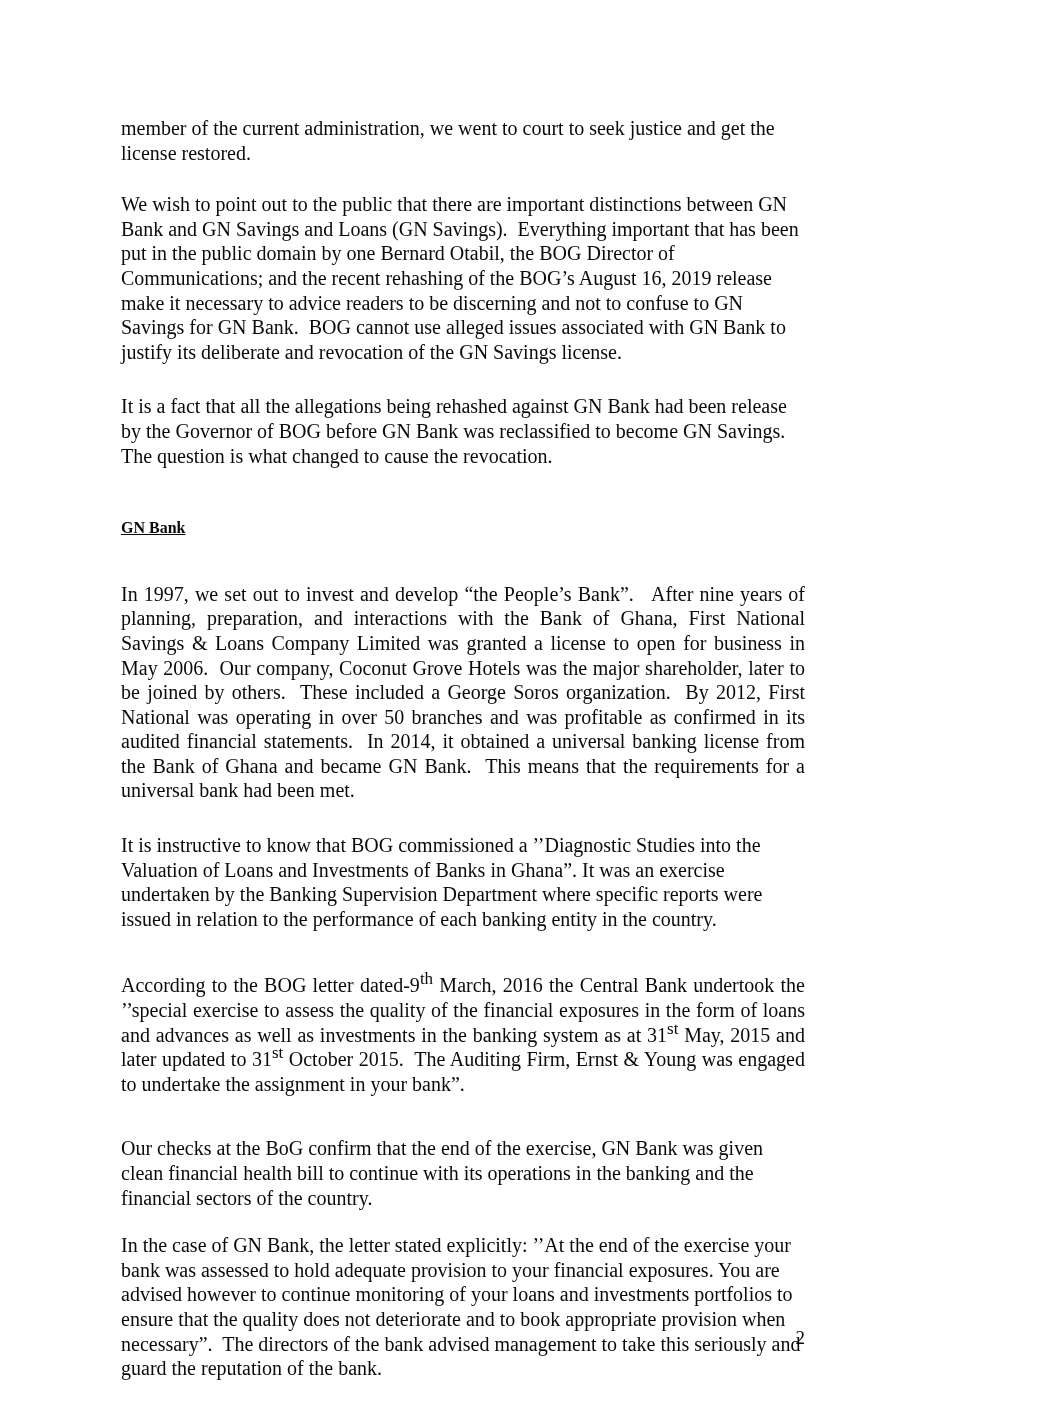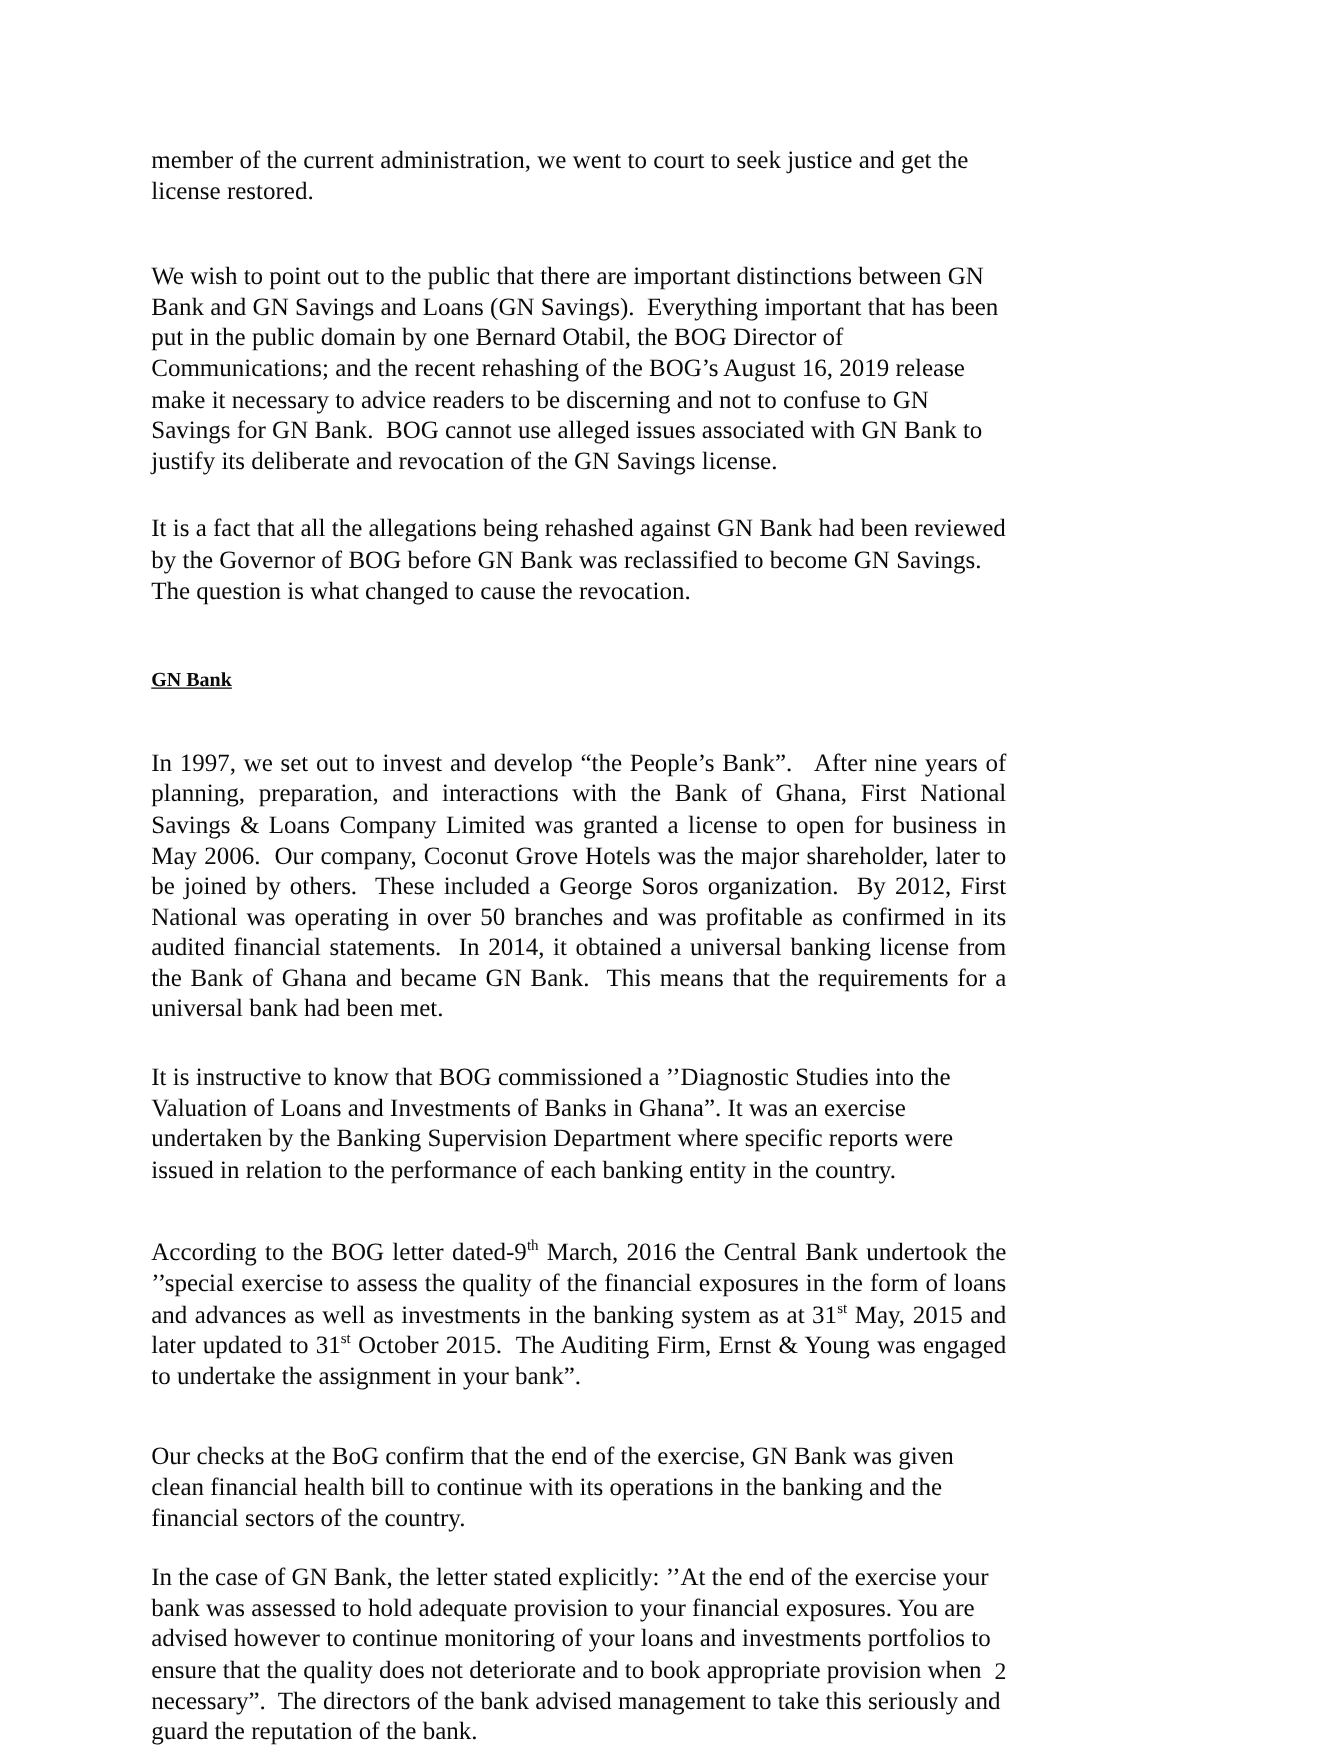--- a/index.html
+++ b/index.html
@@ -15,56 +15,56 @@
     line-height: 24.6px;
     color: #0a0a0a;
     overflow: hidden;
   }
   .para {
     margin: 0;
     white-space: pre-wrap;
     text-align: left;
   }
   .justify { text-align: justify; }
-  .mt-std { margin-top: 44px; }
+  .mt-std { margin-top: 27px; }
   .mt-30  { margin-top: 30px; }
   .mt-40  { margin-top: 40px; }
   .mt-42  { margin-top: 42px; }
   .mt-43  { margin-top: 23px; }
   .heading {
     margin: 48px 0 0 0;
     font-size: 16px;
     font-weight: bold;
     text-decoration: underline;
     line-height: 24.6px;
   }
   .after-heading { margin-top: 41px; }
   sup {
-    font-size: 12px;
+    font-size: 17px;
     line-height: 0;
     vertical-align: super;
   }
   .page-number {
     position: absolute;
     top: 1326px;
     right: 95px;
     font-size: 19px;
     line-height: 24px;
   }
 </style>
 </head>
 <body>
 
 <div class="page">
 
   <p class="para">member of the current administration, we went to court to seek justice and get the license restored.</p>
 
   <p class="para mt-std">We wish to point out to the public that there are important distinctions between GN Bank and GN Savings and Loans (GN Savings).  Everything important that has been put in the public domain by one Bernard Otabil, the BOG Director of Communications; and the recent rehashing of the BOG’s August 16, 2019 release make it necessary to advice readers to be discerning and not to confuse to GN Savings for GN Bank.  BOG cannot use alleged issues associated with GN Bank to justify its deliberate and revocation of the GN Savings license.</p>
 
-  <p class="para mt-30">It is a fact that all the allegations being rehashed against GN Bank had been reviewed by the Governor of BOG before GN Bank was reclassified to become GN Savings.  The question is what changed to cause the revocation.</p>
+  <p class="para mt-30">It is a fact that all the allegations being rehashed against GN Bank had been release by the Governor of BOG before GN Bank was reclassified to become GN Savings.  The question is what changed to cause the revocation.</p>
 
   <h2 class="heading">GN Bank</h2>
 
   <p class="para justify after-heading">In 1997, we set out to invest and develop “the People’s Bank”.   After nine years of planning, preparation, and interactions with the Bank of Ghana, First National Savings &amp; Loans Company Limited was granted a license to open for business in May 2006.  Our company, Coconut Grove Hotels was the major shareholder, later to be joined by others.  These included a George Soros organization.  By 2012, First National was operating in over 50 branches and was profitable as confirmed in its audited financial statements.  In 2014, it obtained a universal banking license from the Bank of Ghana and became GN Bank.  This means that the requirements for a universal bank had been met.</p>
 
   <p class="para mt-30">It is instructive to know that BOG commissioned a ’’Diagnostic Studies into the Valuation of Loans and Investments of Banks in Ghana”. It was an exercise undertaken by the Banking Supervision Department where specific reports were issued in relation to the performance of each banking entity in the country.</p>
 
   <p class="para justify mt-42"><span>According to the BOG letter dated-9</span><sup>th</sup><span> March, 2016 the Central Bank undertook the ’’special exercise to assess the quality of the financial exposures in the form of loans and advances as well as investments in the banking system as at 31</span><sup>st</sup><span> May, 2015 and later updated to 31</span><sup>st</sup><span> October 2015.  The Auditing Firm, Ernst &amp; Young was engaged to undertake the assignment in your bank”.</span></p>
 
   <p class="para mt-40">Our checks at the BoG confirm that the end of the exercise, GN Bank was given clean financial health bill to continue with its operations in the banking and the financial sectors of the country.</p>

